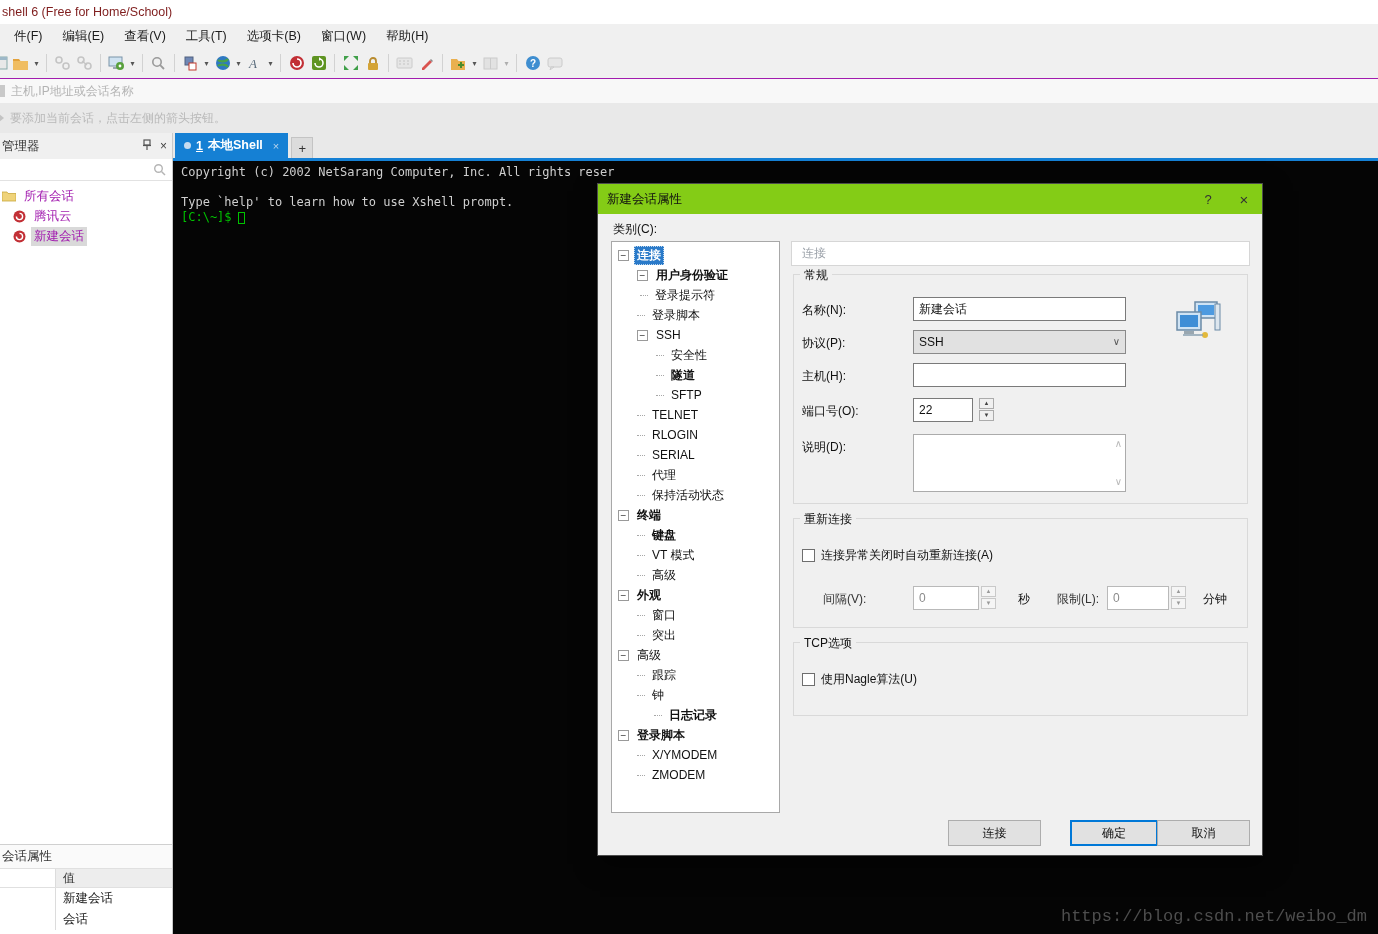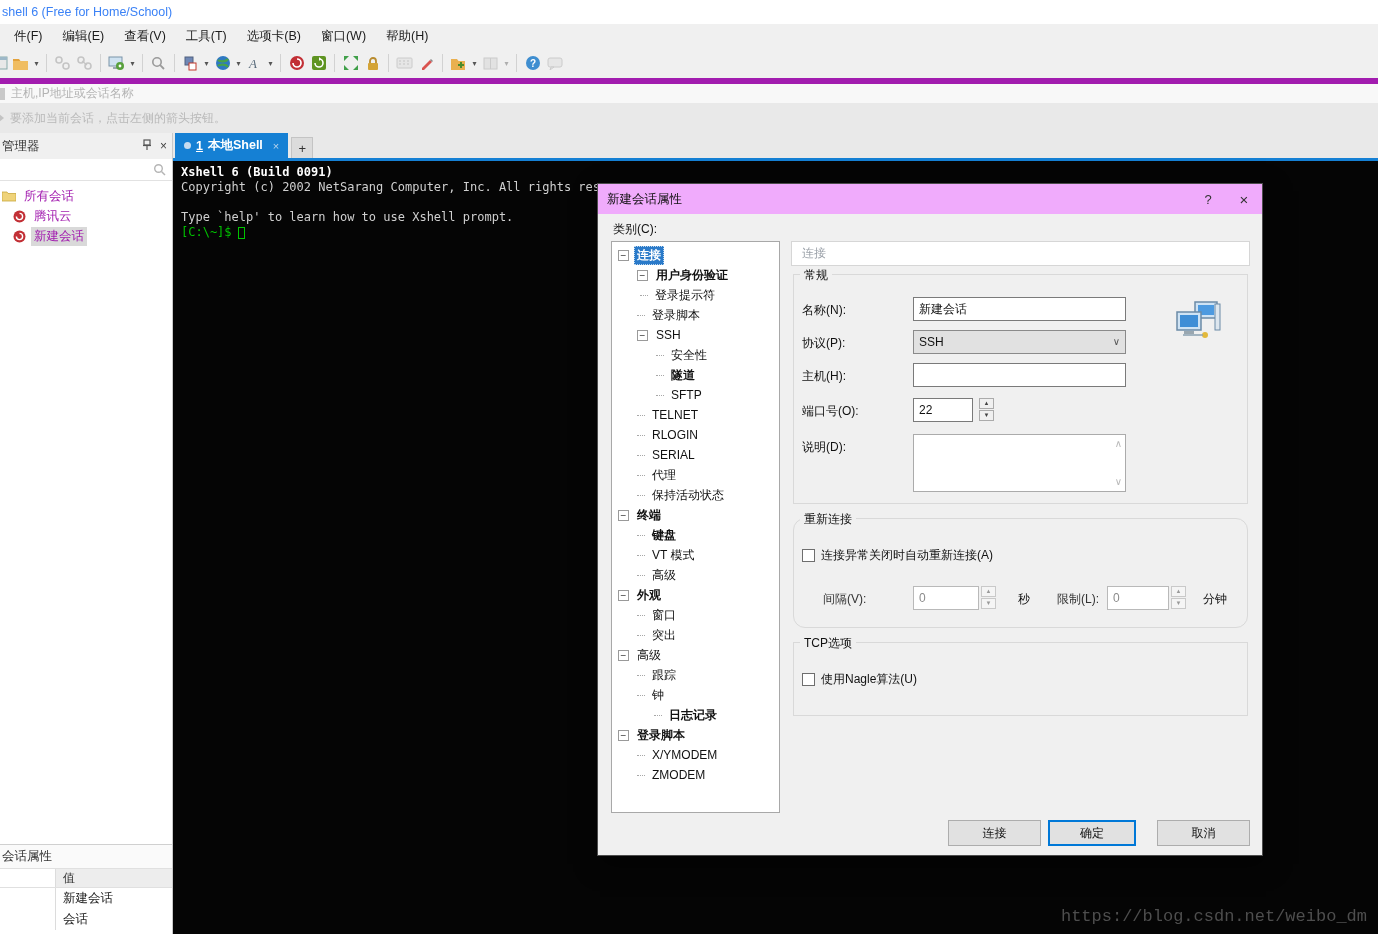--- a/index.html
+++ b/index.html
@@ -1,30 +1,30 @@
 <!DOCTYPE html>
 <html><head>
 <meta charset="utf-8">
 <style>
   * { margin:0; padding:0; box-sizing:border-box; }
   html,body { width:1378px; height:934px; overflow:hidden; }
   body { font-family:"Liberation Sans",sans-serif; background:#fff; position:relative; font-size:12px; color:#111; }
 
   
-  .titlebar { position:absolute; top:0; left:0; right:0; height:24px; background:#fff; color:#3b82f6; font-size:12.5px; line-height:24px; padding-left:2px; }
+  .titlebar { position:absolute; top:0; left:0; right:0; height:24px; background:#fff; color:#7f1d1d; font-size:12.5px; line-height:24px; padding-left:2px; }
   .menubar  { position:absolute; top:24px; left:0; right:0; height:24px; background:#f0f0f0; display:flex; align-items:center; font-size:12.5px; color:#1b1b1b; }
   .menu-item{ padding:0 10px; line-height:24px; cursor:default; }
   .menu-item:first-child{ padding-left:14px; }
   .toolbar  { position:absolute; top:48px; left:0; right:0; height:30px; background:#f0f0f0; display:flex; align-items:center; gap:1px; }
   .tbi { width:21px; height:22px; display:flex; align-items:center; justify-content:center; flex:none; }
   .tbi.cut { width:9px; overflow:hidden; justify-content:flex-start; }
   .dd  { font-size:8px; color:#555; width:9px; text-align:center; flex:none; }
   .tsep{ width:1px; height:18px; background:#d2d2d2; margin:0 4px; flex:none; }
   .dim { opacity:.42; }
-  .addressbar { position:absolute; top:78px; left:0; right:0; height:25px; background:#f8f8f8; border-top:6px solid #a21caf; display:flex; align-items:center; color:#b3b3b3; font-size:12px; }
+  .addressbar { position:absolute; top:78px; left:0; right:0; height:25px; background:#f8f8f8; border-top:1px solid #a21caf; display:flex; align-items:center; color:#b3b3b3; font-size:12px; }
   .ab-icon { width:8px; height:12px; background:#c9c9c9; margin-right:6px; margin-left:-3px; }
   .infobar { position:absolute; top:103px; left:0; right:0; height:30px; background:#e9e9e9; display:flex; align-items:center; color:#b9b9b9; font-size:12px; }
   .ib-arrow { width:0; height:0; border-left:6px solid #c3c3c3; border-top:5px solid transparent; border-bottom:5px solid transparent; margin:0 6px 0 -2px; }
 
   
   .main { position:absolute; top:133px; left:0; right:0; bottom:0; }
   .left-panel { position:absolute; left:0; top:0; bottom:0; width:173px; background:#fff; border-right:1px solid #c9c9c9; }
   .lp-header { height:26px; background:#f0f0f0; display:flex; align-items:center; font-size:12.5px; color:#333; }
   .lp-title { flex:1; padding-left:2px; }
   .lp-btn { width:17px; text-align:center; color:#444; font-size:12px; }
@@ -58,38 +58,38 @@
   .terminal { position:absolute; top:28px; left:0; right:0; bottom:0; background:#050505; font-family:"DejaVu Sans Mono",monospace; font-size:12px; color:#cfcfcf; }
   .term-inner { padding:4px 0 0 8px; line-height:15px; }
   .tline { white-space:pre; }
   .tbold { color:#fff; font-weight:bold; }
   .prompt-line { color:#00c300; display:flex; align-items:center; white-space:pre; }
   .cursor { display:inline-block; width:7px; height:12px; border:1px solid #00c300; margin-left:6px; }
   .watermark { position:absolute; right:11px; bottom:8px; font-family:"Liberation Mono",monospace; font-size:17px; color:#4e4e4e; }
 
   
   .dialog { position:absolute; left:597px; top:183px; width:666px; height:673px; background:#f0f0f0; border:1px solid #4d4d4d; box-shadow:3px 8px 22px rgba(0,0,0,.55); }
-  .dlg-titlebar { position:absolute; top:0; left:0; right:0; height:30px; background:#f0abfc; display:flex; align-items:center; font-size:12.5px; padding-left:9px; }
+  .dlg-titlebar { position:absolute; top:0; left:0; right:0; height:30px; background:#84cc16; display:flex; align-items:center; font-size:12.5px; padding-left:9px; }
   .dlg-spacer { flex:1; }
   .dlg-cap { width:36px; height:30px; display:flex; align-items:center; justify-content:center; color:#333; }
   .dlg-help { font-size:13px; }
   .dlg-close { font-size:15px; }
   .dlg-catlabel { position:absolute; left:15px; top:37px; font-size:12px; }
   .dlg-tree { position:absolute; left:13px; top:57px; width:169px; height:572px; background:#fff; border:1px solid #a8a8a8; overflow:hidden; padding-top:3px; font-size:12px; }
   .tnode { height:20px; display:flex; align-items:center; }
   .exp { width:11px; height:11px; border:1px solid #9a9a9a; background:#fff; color:#333; font-size:10px; line-height:9px; text-align:center; margin-right:5px; flex:none; }
   .stub { width:8px; height:1px; border-top:1px dotted #a8a8a8; margin-right:4px; flex:none; }
   .tlabel { padding:1px 3px; white-space:nowrap; }
   .tlabel.b { font-weight:bold; }
   .tlabel.sel { background:#2a7ac9; color:#fff; font-weight:bold; outline:1px dotted #bcd6ee; outline-offset:-1px; }
   .dlg-sechead { position:absolute; left:193px; top:57px; width:459px; height:25px; background:#fff; border:1px solid #d6d6d6; color:#9aa0a8; font-size:12px; line-height:23px; padding-left:10px; }
   .grp { position:absolute; left:195px; width:455px; border:1px solid #d9d9d9; }
   .grp-legend { position:absolute; top:-8px; left:6px; background:#f0f0f0; padding:0 4px; font-size:12px; color:#111; }
   .grp-general { top:90px; height:230px; }
-  .grp-reconnect { top:334px; height:110px;border-radius:12px; }
+  .grp-reconnect { top:334px; height:110px; }
   .grp-tcp { top:458px; height:74px; }
   .f-label { position:absolute; left:8px; font-size:12px; color:#111; }
   .f-input { position:absolute; left:119px; width:213px; height:24px; border:1px solid #7a7a7a; background:#fff; font-size:12px; padding:0 5px; font-family:inherit; color:#111; }
   .f-select { position:absolute; left:119px; width:213px; height:24px; border:1px solid #8a8a8a; background:#e1e1e1; font-size:12px; line-height:22px; padding:0 5px; display:flex; }
   .f-select .chev { margin-left:auto; color:#555; font-size:10px; }
   .spincol { position:absolute; display:flex; flex-direction:column; gap:1px; }
   .spinbtn { width:15px; height:11px; border:1px solid #ababab; background:#f0f0f0; font-size:6px; line-height:8px; text-align:center; color:#444; }
   .f-textarea { position:absolute; left:119px; top:159px; width:213px; height:58px; border:1px solid #ababab; background:#fff; position:absolute; }
   .ta-chev { position:absolute; right:3px; color:#b9b9b9; font-size:10px; line-height:10px; }
   .cbrow { position:absolute; display:flex; align-items:center; font-size:12px; color:#111; }
@@ -331,21 +331,20 @@
         <span class="tab-num">1</span>
         <span class="tab-label">本地Shell</span>
         <span class="tab-close">×</span>
       </div>
       <div class="tab-plus">+</div>
     </div>
     <div class="tab-underline"></div>
     <div class="terminal">
       <div class="term-inner">
         <div id="term-lines">
-            <div class="tline tbold">Xshell 6 (Build 0091)</div>
             <div class="tline">Copyright (c) 2002 NetSarang Computer, Inc. All rights reser</div>
             <div class="tline">&nbsp;</div>
             <div class="tline">Type `help' to learn how to use Xshell prompt.</div>
           </div>
         <div class="prompt-line"><span>[C:\~]$</span><span class="cursor"></span></div>
       </div>
     </div>
     <div class="watermark">https://blog.csdn.net/weibo_dm</div>
   </div>
 </div>
@@ -530,15 +529,15 @@
 
   <div class="grp grp-tcp">
     <span class="grp-legend">TCP选项</span>
     <div class="cbrow" style="left:8px;top:28px">
       <span class="cb"></span>
       <span>使用Nagle算法(U)</span>
     </div>
   </div>
 
   <button class="dlg-btn" style="left:350px;width:93px">连接</button>
-  <button class="dlg-btn btn-default" style="left:450px;width:88px">确定</button>
+  <button class="dlg-btn btn-default" style="left:472px;width:88px">确定</button>
   <button class="dlg-btn" style="left:559px;width:93px">取消</button>
 </div>
 
 </body></html>

